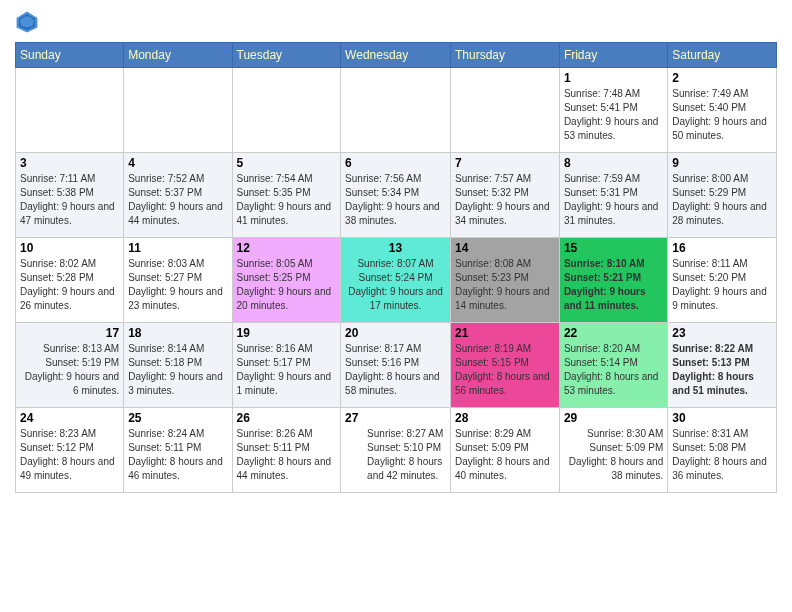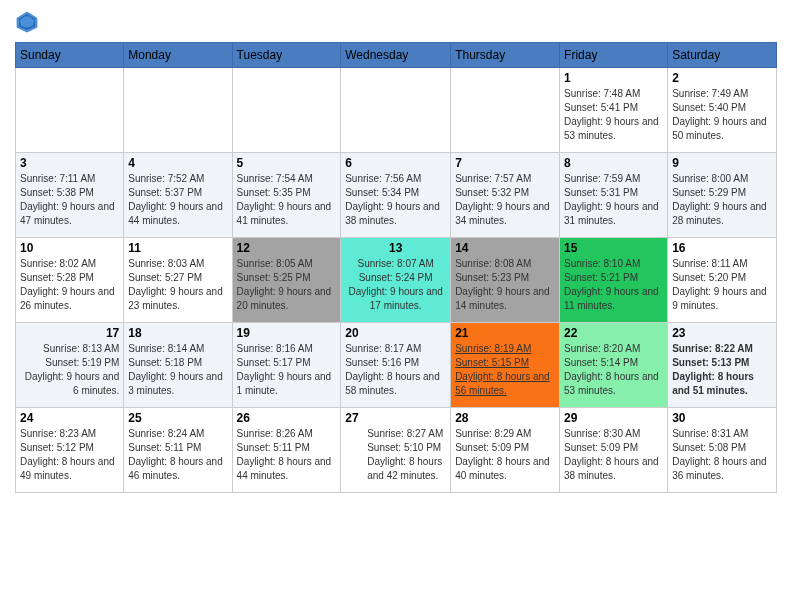--- a/index.html
+++ b/index.html
@@ -50,21 +50,21 @@
       font-size: 14px;
       color: #555;
     }
     .calendar {
       width: 100%;
       border-collapse: collapse;
       font-size: 10.5px;
     }
     .calendar thead th {
       background-color: #4a7dc0;
-      color: #000000;
+      color: #fef9c3;
       padding: 5px 4px;
       text-align: left;
       font-size: 12px;
       font-weight: normal;
       border: 1px solid #3a6aad;
     }
     .calendar tbody td {
       border: 1px solid #ccc;
       vertical-align: top;
       padding: 3px 4px;
@@ -196,41 +196,41 @@
             <div class="day-info" style="white-space: pre-line;">Sunrise: 8:02 AM
 Sunset: 5:28 PM
 Daylight: 9 hours and 26 minutes.</div>
           </td>
           <td style="background: rgb(255, 255, 255);">
             <div class="day-number">11</div>
             <div class="day-info" style="white-space: pre-line;">Sunrise: 8:03 AM
 Sunset: 5:27 PM
 Daylight: 9 hours and 23 minutes.</div>
           </td>
-          <td style="background: #a3a3a3;">
+          <td style="background: #f0abfc;">
             <div class="day-number">12</div>
             <div class="day-info" style="white-space: pre-line;">Sunrise: 8:05 AM
 Sunset: 5:25 PM
 Daylight: 9 hours and 20 minutes.</div>
           </td>
           <td style="background: #5eead4; text-align: center;">
             <div class="day-number">13</div>
             <div class="day-info" style="white-space: pre-line;">Sunrise: 8:07 AM
 Sunset: 5:24 PM
 Daylight: 9 hours and 17 minutes.</div>
           </td>
           <td style="background: #a3a3a3;">
             <div class="day-number">14</div>
             <div class="day-info" style="white-space: pre-line;">Sunrise: 8:08 AM
 Sunset: 5:23 PM
 Daylight: 9 hours and 14 minutes.</div>
           </td>
           <td style="background: #22c55e;">
             <div class="day-number">15</div>
-            <div class="day-info" style="white-space: pre-line;">Sunrise: 8:10 AM
+            <div class="day-info" style="white-space: pre-line; font-weight: bold;">Sunrise: 8:10 AM
 Sunset: 5:21 PM
 Daylight: 9 hours and 11 minutes.</div>
           </td>
           <td style="background: rgb(255, 255, 255);">
             <div class="day-number">16</div>
             <div class="day-info" style="white-space: pre-line;">Sunrise: 8:11 AM
 Sunset: 5:20 PM
 Daylight: 9 hours and 9 minutes.</div>
           </td>
         </tr>
@@ -252,23 +252,23 @@
             <div class="day-info" style="white-space: pre-line;">Sunrise: 8:16 AM
 Sunset: 5:17 PM
 Daylight: 9 hours and 1 minute.</div>
           </td>
           <td style="background: rgb(240, 244, 248);">
             <div class="day-number">20</div>
             <div class="day-info" style="white-space: pre-line;">Sunrise: 8:17 AM
 Sunset: 5:16 PM
 Daylight: 8 hours and 58 minutes.</div>
           </td>
-          <td style="background: #f97316;">
+          <td style="background: #ec4899;">
             <div class="day-number">21</div>
-            <div class="day-info" style="white-space: pre-line; text-decoration: underline;">Sunrise: 8:19 AM
+            <div class="day-info" style="white-space: pre-line;">Sunrise: 8:19 AM
 Sunset: 5:15 PM
 Daylight: 8 hours and 56 minutes.</div>
           </td>
           <td style="background: #86efac;">
             <div class="day-number">22</div>
             <div class="day-info" style="white-space: pre-line;">Sunrise: 8:20 AM
 Sunset: 5:14 PM
 Daylight: 8 hours and 53 minutes.</div>
           </td>
           <td style="background: rgb(240, 244, 248);">
@@ -304,21 +304,21 @@
 Daylight: 8 hours and 42 minutes.</div>
           </td>
           <td style="background: rgb(255, 255, 255);">
             <div class="day-number">28</div>
             <div class="day-info" style="white-space: pre-line;">Sunrise: 8:29 AM
 Sunset: 5:09 PM
 Daylight: 8 hours and 40 minutes.</div>
           </td>
           <td style="background: rgb(255, 255, 255);">
             <div class="day-number">29</div>
-            <div class="day-info" style="white-space: pre-line;">Sunrise: 8:30 AM
+            <div class="day-info" style="white-space: pre-line; text-align: right;">Sunrise: 8:30 AM
 Sunset: 5:09 PM
 Daylight: 8 hours and 38 minutes.</div>
           </td>
           <td style="background: rgb(255, 255, 255);">
             <div class="day-number">30</div>
             <div class="day-info" style="white-space: pre-line;">Sunrise: 8:31 AM
 Sunset: 5:08 PM
 Daylight: 8 hours and 36 minutes.</div>
           </td>
         </tr>

